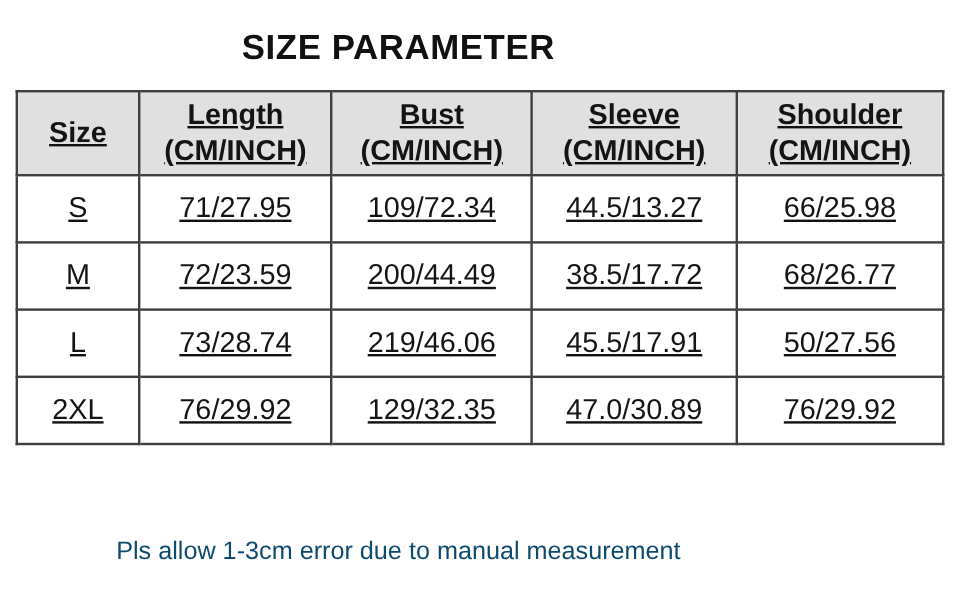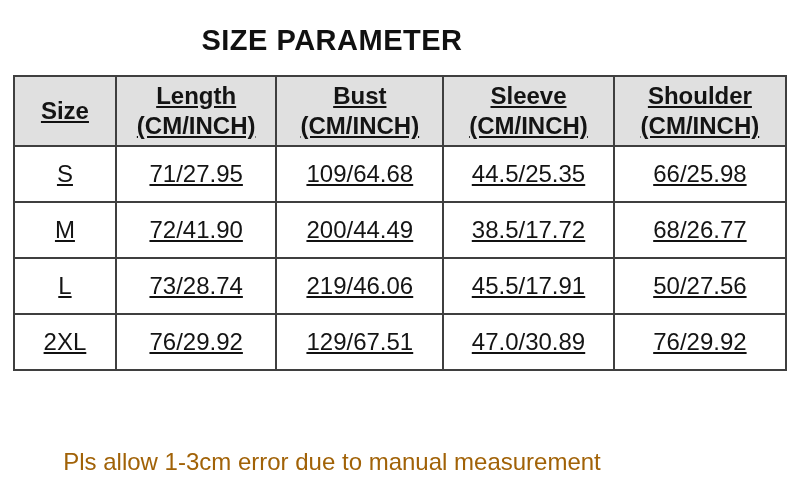--- a/index.html
+++ b/index.html
@@ -55,23 +55,23 @@
   col.c-size     { width: 13.2%; }
   col.c-length   { width: 20.8%; }
   col.c-bust     { width: 21.6%; }
   col.c-sleeve   { width: 22.1%; }
   col.c-shoulder { width: 22.3%; }
   .header-line { display: block; }
   .footer-note {
     position: absolute;
     top: 448px; left: 0; right: 0;
     text-align: center;
-    font-size: 24px;
+    font-size: 21px;
     font-weight: normal;
-    color: #a16207;
+    color: #0c4a6e;
   }
 </style>
 </head>
 <body>
 
 <div class="page">
 
   <div class="chart-title">SIZE PARAMETER</div>
 
   <table class="size-table">
@@ -103,42 +103,42 @@
         <th>
           <span class="header-line">Shoulder</span>
           <span class="header-line">(CM/INCH)</span>
         </th>
       </tr>
     </thead>
     <tbody>
       <tr>
         <td>S</td>
         <td>71/27.95</td>
-        <td>109/64.68</td>
-        <td>44.5/25.35</td>
+        <td>109/72.34</td>
+        <td>44.5/13.27</td>
         <td>66/25.98</td>
       </tr>
       <tr>
         <td>M</td>
-        <td>72/41.90</td>
+        <td>72/23.59</td>
         <td>200/44.49</td>
         <td>38.5/17.72</td>
         <td>68/26.77</td>
       </tr>
       <tr>
         <td>L</td>
         <td>73/28.74</td>
         <td>219/46.06</td>
         <td>45.5/17.91</td>
         <td>50/27.56</td>
       </tr>
       <tr>
         <td>2XL</td>
         <td>76/29.92</td>
-        <td>129/67.51</td>
+        <td>129/32.35</td>
         <td>47.0/30.89</td>
         <td>76/29.92</td>
       </tr>
     </tbody>
   </table>
 
   <div class="footer-note">Pls allow 1-3cm error due to manual measurement</div>
 
 </div>
 

